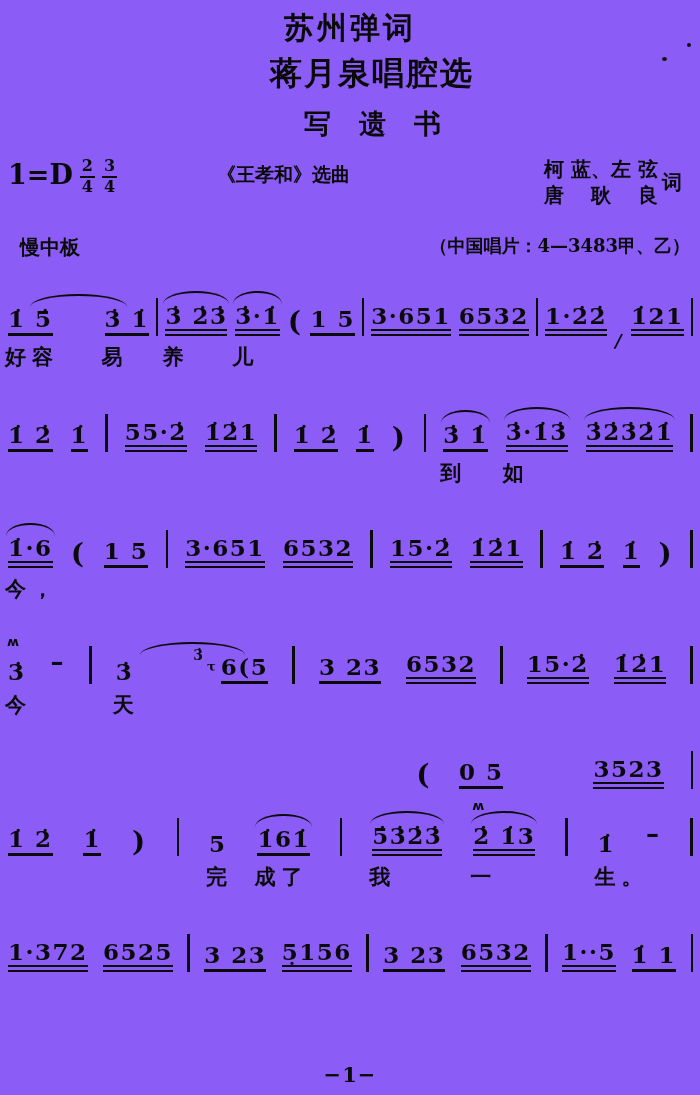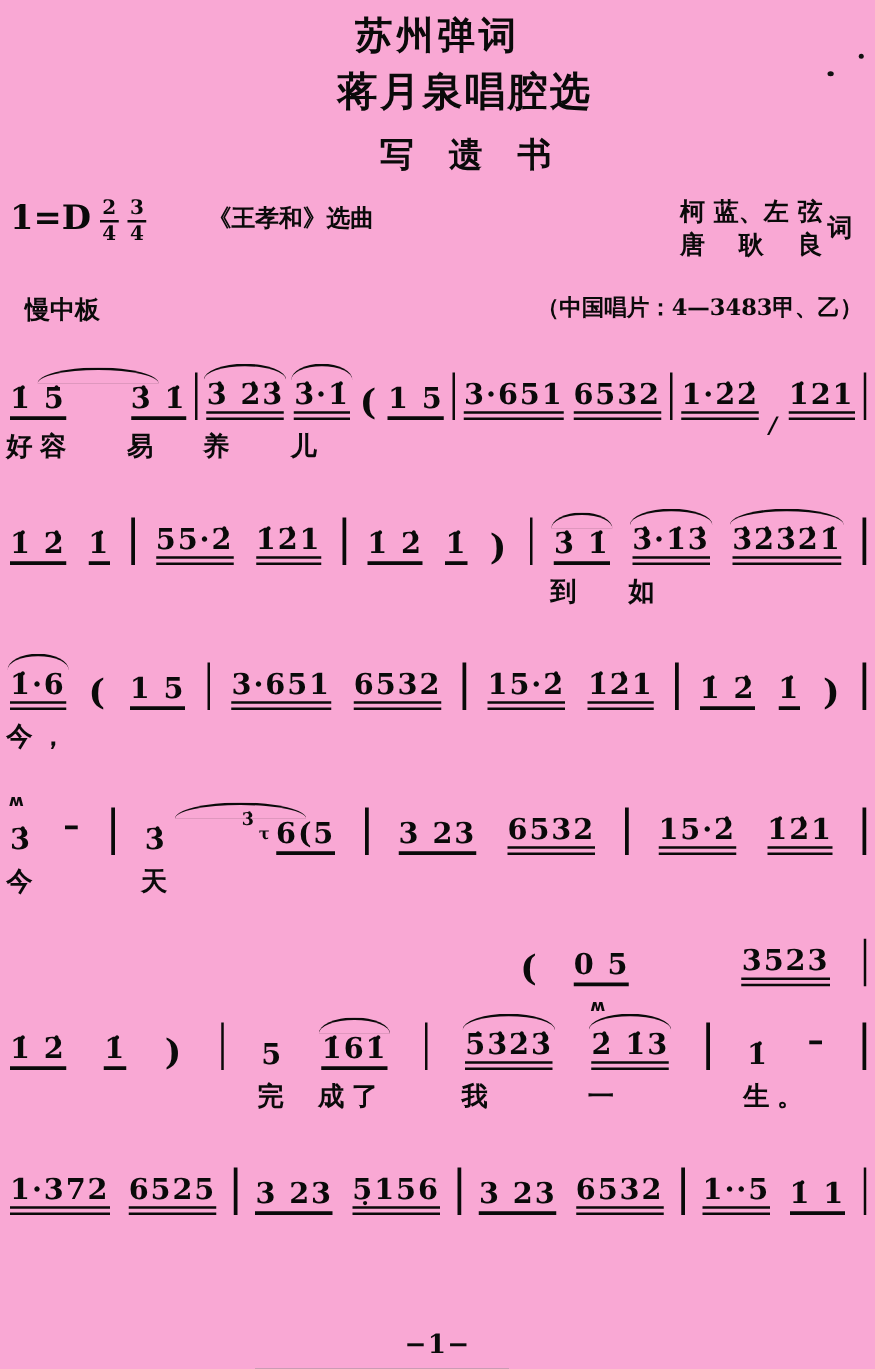--- a/index.html
+++ b/index.html
@@ -1,29 +1,29 @@
 <!DOCTYPE html>
 <html><head>
 <meta charset="utf-8">
 <style>
   html,body{margin:0;padding:0;background:#888;}
-  .page{width:700px;height:1095px;background:#f9a8d4;position:relative;margin:0 auto;
+  .page{width:700px;height:1095px;background:#8b5cf6;position:relative;margin:0 auto;
         font-family:"DejaVu Serif",serif;color:#0a0a0a;overflow:hidden;}
   
   .hdr{text-align:center;}
   .series-title{font:bold 30px "DejaVu Sans",sans-serif;letter-spacing:3px;padding-top:8px;}
   .collection-title{font:bold 32px "DejaVu Sans",sans-serif;letter-spacing:2px;margin-top:3px;padding-left:44px;}
   .piece-title{font:bold 27px "DejaVu Serif",serif;letter-spacing:28px;margin-top:10px;text-indent:28px;padding-left:45px;}
   .meta-row{display:flex;align-items:flex-start;padding:14px 8px 0 8px;}
   .keysig{font:bold 27px "DejaVu Serif",serif;white-space:nowrap;display:flex;align-items:center;}
   .frac{display:inline-flex;flex-direction:column;align-items:center;font:bold 16px "DejaVu Serif",serif;
         line-height:1.05;margin-left:7px;transform:translateY(2px);}
   .frac .fn{border-bottom:2px solid #0a0a0a;padding:0 2px 1px;}
   .frac .fd{padding-top:1px;}
-  .source-note{font:bold 19px "DejaVu Serif",serif;margin-left:49px;margin-top:6px;white-space:nowrap;}
+  .source-note{font:bold 19px "DejaVu Serif",serif;margin-left:100px;margin-top:6px;white-space:nowrap;}
   .credits{display:flex;align-items:center;margin-left:auto;margin-right:10px;}
   .credit-names{text-align:right;font:bold 20px "DejaVu Serif",serif;line-height:1.3;white-space:nowrap;}
   .credit-suffix{font:bold 20px "DejaVu Serif",serif;margin-left:4px;}
   .tempo-row{display:flex;justify-content:space-between;padding:26px 10px 0 20px;}
   .tempo{font:bold 20px "DejaVu Sans",sans-serif;}
   .record-note{font:bold 18px "DejaVu Serif",serif;}
   
   .score{padding-top:10px;}
   .music-line{display:flex;justify-content:space-between;align-items:flex-end;
               padding:27px 7px 0 7px;margin-bottom:51px;position:relative;}

